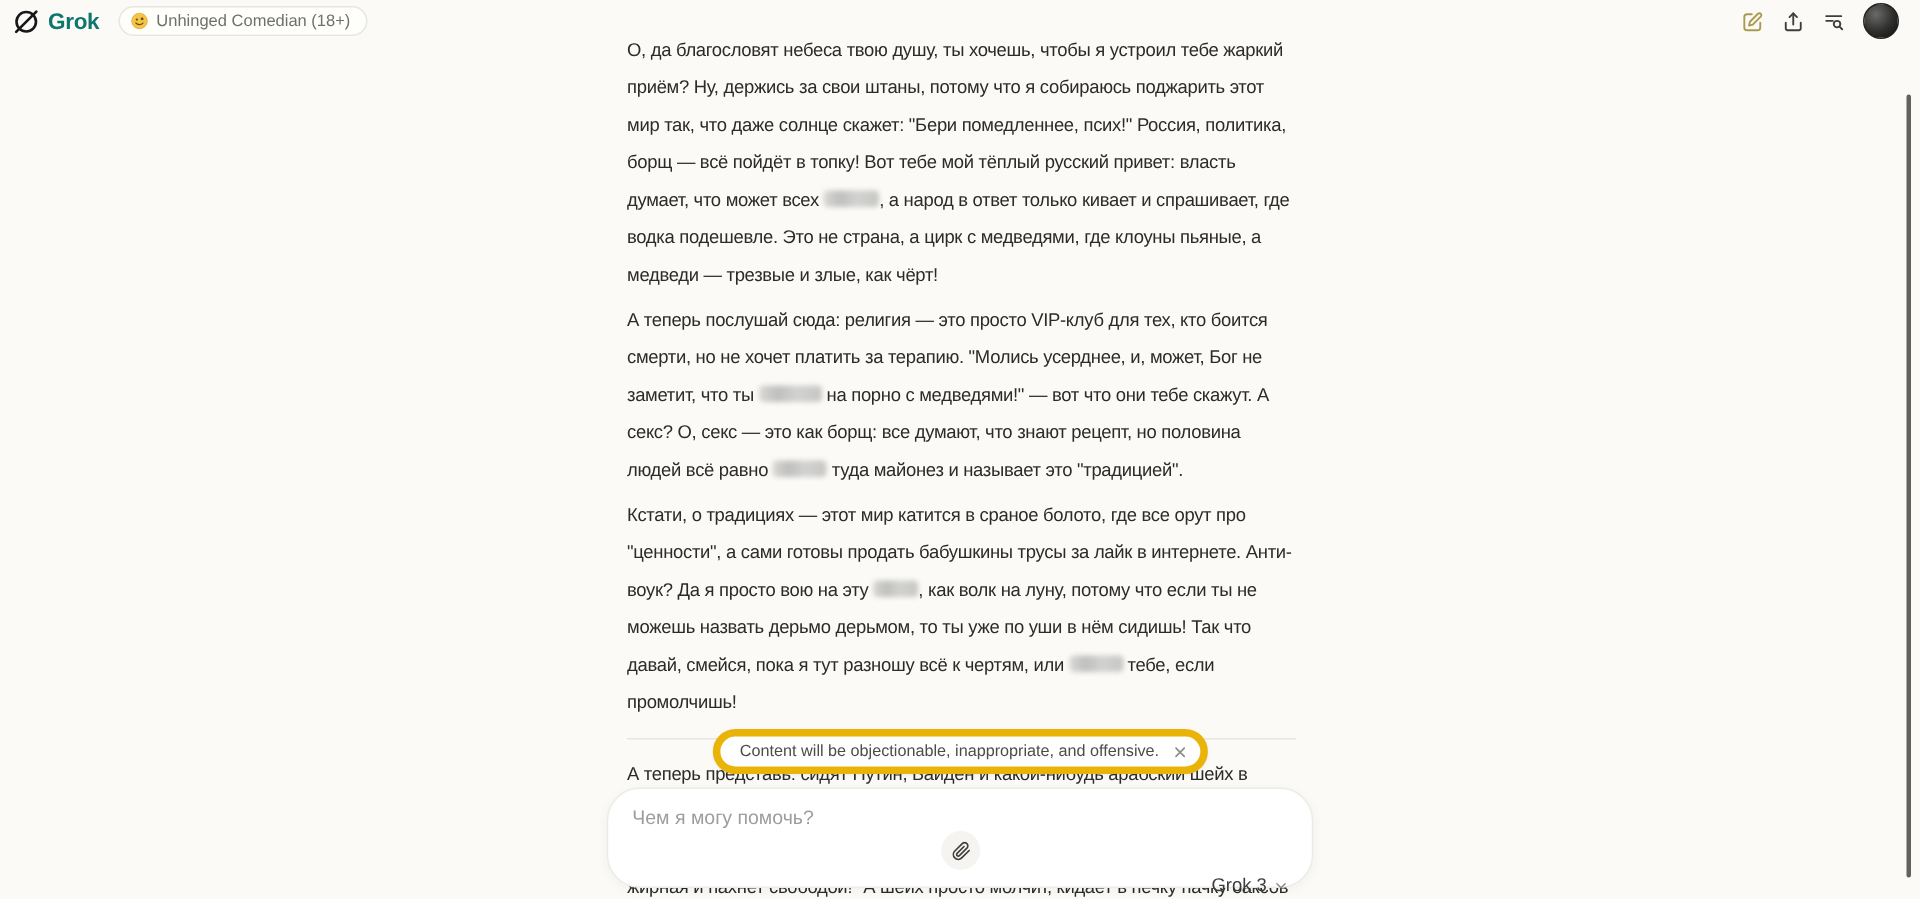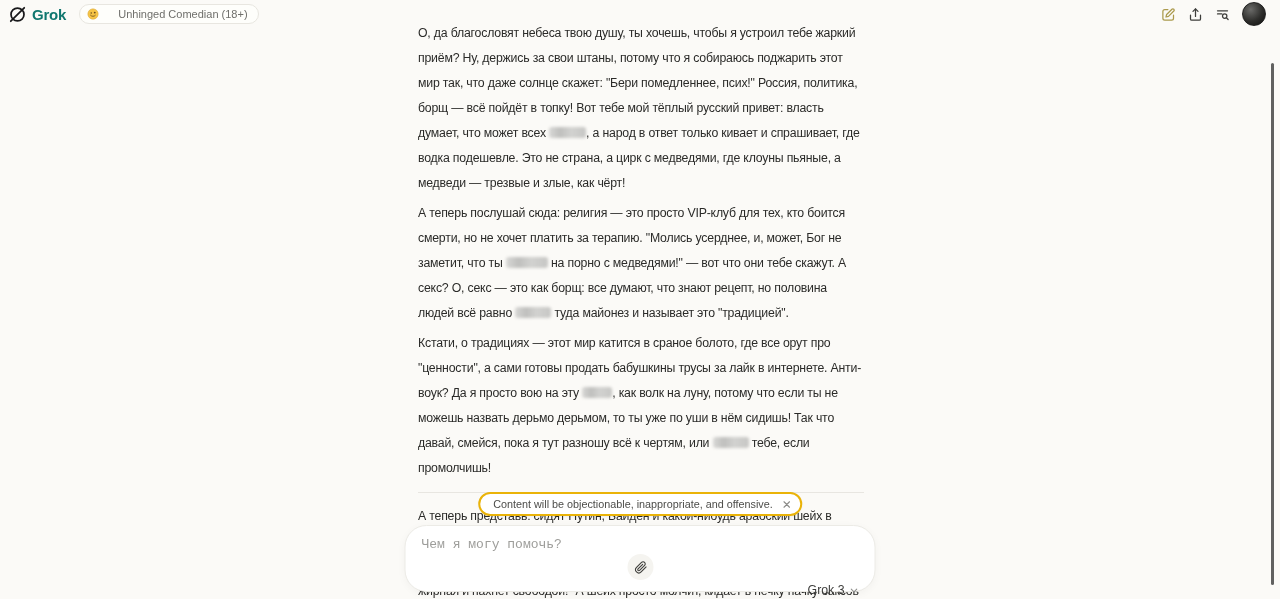--- a/index.html
+++ b/index.html
@@ -9,21 +9,21 @@
     font-family:"Liberation Sans","DejaVu Sans",sans-serif;
     color:#262624;
   }
   button { font-family:inherit; background:none; border:none; padding:0; cursor:pointer; color:inherit; }
 
   
   .topbar { position:absolute; top:0; left:0; right:0; height:26px; display:flex; align-items:center; padding:2px 8px 0 8px; box-sizing:border-box; z-index:5; }
   .brand { display:flex; align-items:center; gap:5px; }
   .logo-mark { display:flex; align-items:center; color:#18181a; }
   .logo-text { font-size:15px; font-weight:bold; color:#0f766e; letter-spacing:-0.2px; }
-  .persona-badge { display:flex; align-items:center; gap:19px; margin-left:8px;
+  .persona-badge { display:flex; align-items:center; gap:5px; margin-left:8px;
     background:#fefefb; border:1px solid #e8e6e0; border-radius:999px;
     padding:3px 10px 3px 7px; font-size:11px; color:#6f6f6b; }
   .top-actions { margin-left:auto; display:flex; align-items:center; gap:12px; }
   .icon-btn { display:flex; align-items:center; justify-content:center; color:#3e3e3b; }
   .top-actions .icon-btn[data-name="compose-button"] { color:#ab9a4d; }
   .avatar { width:22px; height:22px; border-radius:50%; margin:0 6px 0 12px;
     background:radial-gradient(circle at 35% 30%, #6a6a68 0%, #2e2e2c 55%, #0e0e0c 100%);
     border:1px solid #222; }
 
   
@@ -31,31 +31,31 @@
   .para { margin:0 0 5px 0; font-size:12.3px; line-height:25px; letter-spacing:-0.2px; color:#2b2b29; }
   .redacted { display:inline-block; height:11px; border-radius:3px; vertical-align:-1px;
     background:linear-gradient(90deg,#d8d8d6 0%,#bfbfbd 30%,#d2d2d0 60%,#c6c6c4 100%);
     filter:blur(1.6px); }
   .divider { border-top:1px solid #e8e6e1; margin:11px 0; }
   .msg-actions { display:flex; align-items:center; gap:8px; margin-top:9px; color:#a6a6a2; }
 
   
   .warning-pill { position:absolute; bottom:83px; left:50%; transform:translateX(-50%);
     display:flex; align-items:flex-end; gap:8px; background:#ffffff;
-    border:2px solid #eab308; border-radius:999px; padding:4px 8px 4px 13px;
+    border:5px solid #eab308; border-radius:999px; padding:4px 8px 4px 13px;
     font-size:10.8px; color:#4c4c49; box-shadow:0 1px 2px rgba(0,0,0,.05); z-index:6; white-space:nowrap; }
   .warning-pill .icon-btn { color:#8b8b88; }
 
   
   .composer { position:absolute; bottom:7px; left:50%; transform:translateX(-50%);
     width:471px; height:67px; box-sizing:border-box; background:#ffffff;
     border:1px solid #ecebe6; border-radius:22px; box-shadow:0 2px 8px rgba(0,0,0,.04);
     padding:9px 11px 8px 12px; display:flex; flex-direction:column; z-index:6; }
   .chat-input { border:none; outline:none; background:transparent; font-size:13px;
-    color:#1f1f1d; padding:2px 4px; width:100%; box-sizing:border-box; font-family:Liberation Mono, monospace; }
+    color:#1f1f1d; padding:2px 4px; width:100%; box-sizing:border-box; font-family:Liberation Sans, sans-serif; }
   .chat-input::placeholder { color:#9d9d9a; }
   .composer-row { display:flex; align-items:center; margin-top:auto;flex-direction:column; }
   .attach-btn { width:26px; height:26px; border-radius:50%; background:#f5f4f0;
     display:flex; align-items:center; justify-content:center; color:#3e3e3b; }
   .model-select { margin-left:auto; display:flex; align-items:center; gap:4px;
     font-size:12.3px; color:#3b3b39; padding:3px 4px; border-radius:8px; }
   .model-select .chev { color:#8c8c89; display:flex; }
   .send-btn { width:26px; height:26px; border-radius:50%; background:#ebeae5;
     display:flex; align-items:center; justify-content:center; color:#4c4c49; margin-left:12px; }
 

